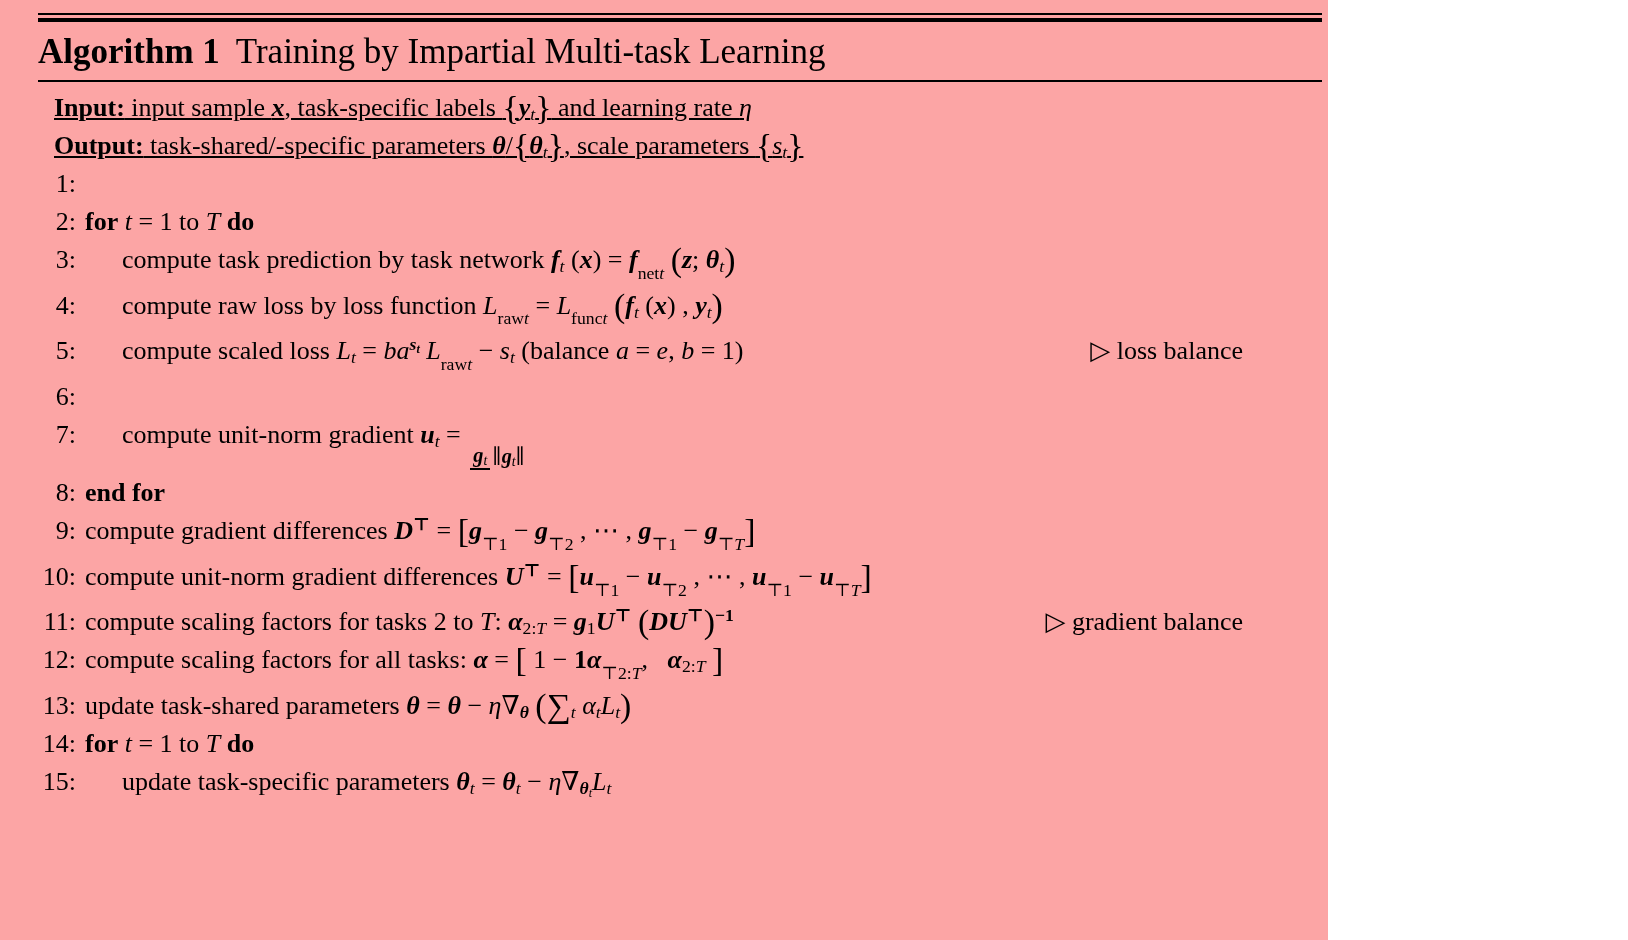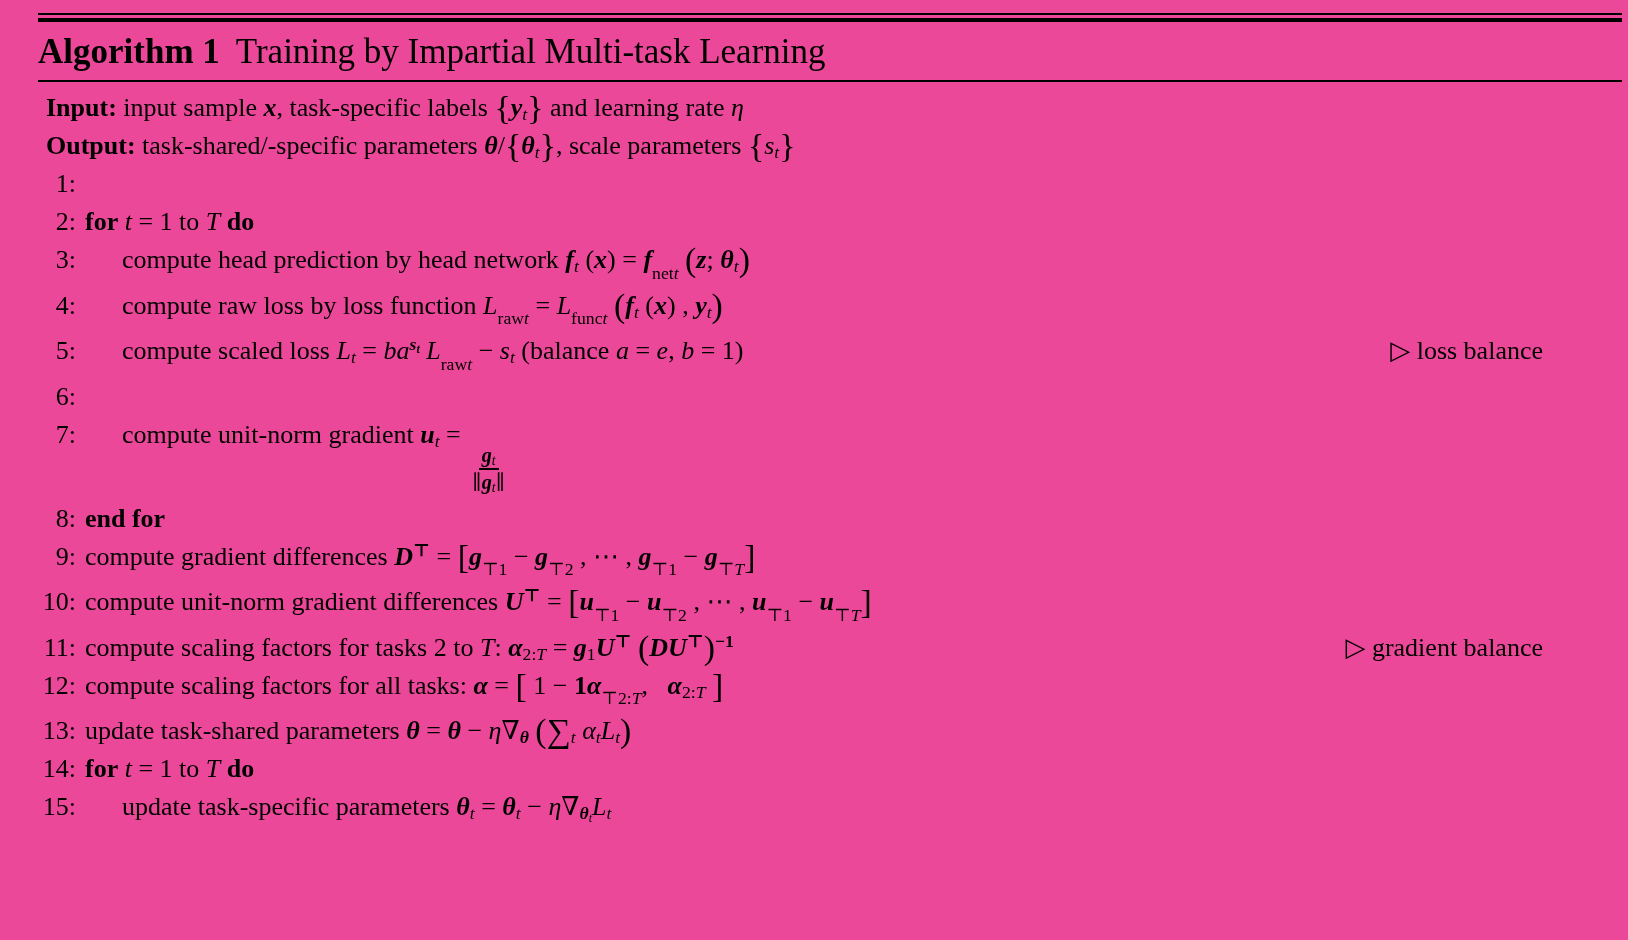--- a/index.html
+++ b/index.html
@@ -5,27 +5,27 @@
   html, body {
     margin: 0;
     padding: 0;
     background: #ffffff;
     width: 1628px;
     height: 940px;
     overflow: hidden;
   }
   .page {
     box-sizing: border-box;
-    width: 1628px;
+    width: 1328px;
     height: 940px;
     padding: 13px 6px 0 38px;
     font-family: "Liberation Serif", "DejaVu Serif", serif;
     font-size: 26px;
     color: #000000;
-    background: #ec4899;
+    background: #fca5a5;
   }
   
   .rule-top {
     height: 3px;
     border-top: 2px solid #000;
     border-bottom: 4px solid #000;
   }
   .rule-mid {
     height: 0;
     border-top: 2px solid #000;
@@ -52,21 +52,21 @@
     white-space: nowrap;
   }
   .line-num {
     flex: none;
     width: 38px;
     text-align: right;
   }
   .line-content {
     margin-left: 9px;
   }
-  .io-line .line-content { margin-left: 8px; }
+  .io-line .line-content { margin-left: 16px; text-decoration: underline; }
   .indent1 .line-content { padding-left: 37px; }
   .line-comment {
     margin-left: auto;
     margin-right: 79px;
     white-space: nowrap;
   }
   
   .seg-r  { font-style: normal; }
   .seg-b  { font-weight: bold; }
   .seg-i  { font-style: italic; }
@@ -77,21 +77,21 @@
   .seg-ss {
     display: inline-flex;
     flex-direction: row;
     align-items: flex-start;
     font-size: 0.68em;
     line-height: 1.05;
     vertical-align: -0.62em;
   }
   .seg-frac {
     display: inline-flex;
-    flex-direction: column;
+    flex-direction: row;
     align-items: center;
     text-align: center;
     font-size: 0.78em;
     line-height: 1.25;
     vertical-align: -0.95em;
     margin-left: 3px;
   }
   .frac-num { border-bottom: 2px solid #000; padding: 0 3px; }
   .frac-den { padding: 0 2px; text-align: right; }
 </style>
@@ -113,21 +113,21 @@
       </div>
       <div class="alg-line">
         <span class="line-num">1:</span>
       </div>
       <div class="alg-line">
         <span class="line-num">2:</span>
         <span class="line-content"><span class="seg-b">for</span><span class="seg-r"> </span><span class="seg-i">t</span><span class="seg-r"> = 1 to </span><span class="seg-i">T</span><span class="seg-r"> </span><span class="seg-b">do</span></span>
       </div>
       <div class="alg-line indent1">
         <span class="line-num">3:</span>
-        <span class="line-content"><span class="seg-r">compute head prediction by head network </span><span class="seg-bi">f</span><sub><span class="seg-i">t</span></sub><span class="seg-r"> (</span><span class="seg-bi">x</span><span class="seg-r">) = </span><span class="seg-bi">f</span><span class="seg-ss">
+        <span class="line-content"><span class="seg-r">compute task prediction by task network </span><span class="seg-bi">f</span><sub><span class="seg-i">t</span></sub><span class="seg-r"> (</span><span class="seg-bi">x</span><span class="seg-r">) = </span><span class="seg-bi">f</span><span class="seg-ss">
             <span class="ss-sup"><span class="seg-r">net</span></span>
             <span class="ss-sub"><span class="seg-i">t</span></span>
           </span><span class="seg-r"> </span><span class="seg-big">(</span><span class="seg-bi">z</span><span class="seg-r">; </span><span class="seg-bi">θ</span><sub><span class="seg-i">t</span></sub><span class="seg-big">)</span></span>
       </div>
       <div class="alg-line indent1">
         <span class="line-num">4:</span>
         <span class="line-content"><span class="seg-r">compute raw loss by loss function </span><span class="seg-i">L</span><span class="seg-ss">
             <span class="ss-sup"><span class="seg-r">raw</span></span>
             <span class="ss-sub"><span class="seg-i">t</span></span>
           </span><span class="seg-r"> = </span><span class="seg-i">L</span><span class="seg-ss">

